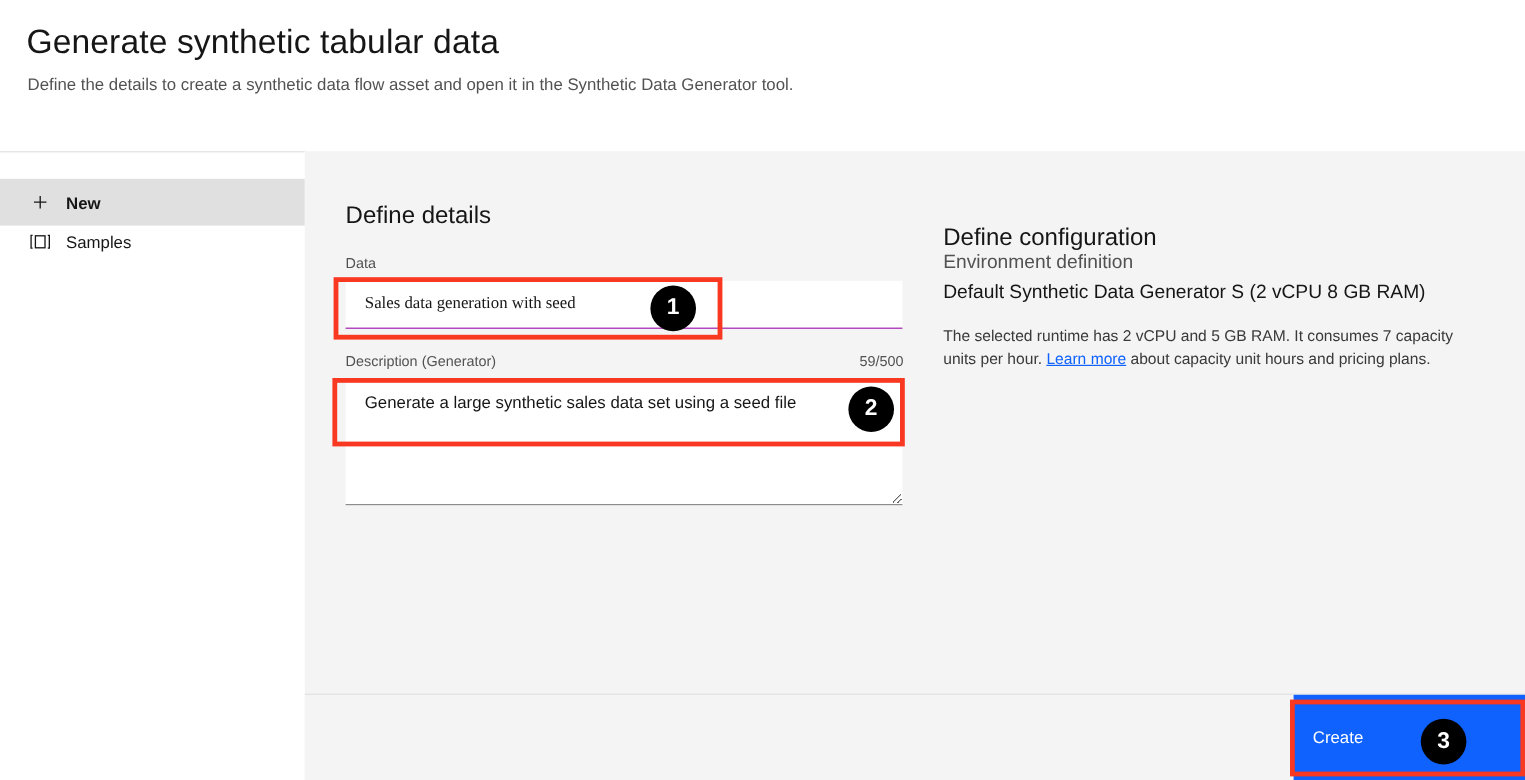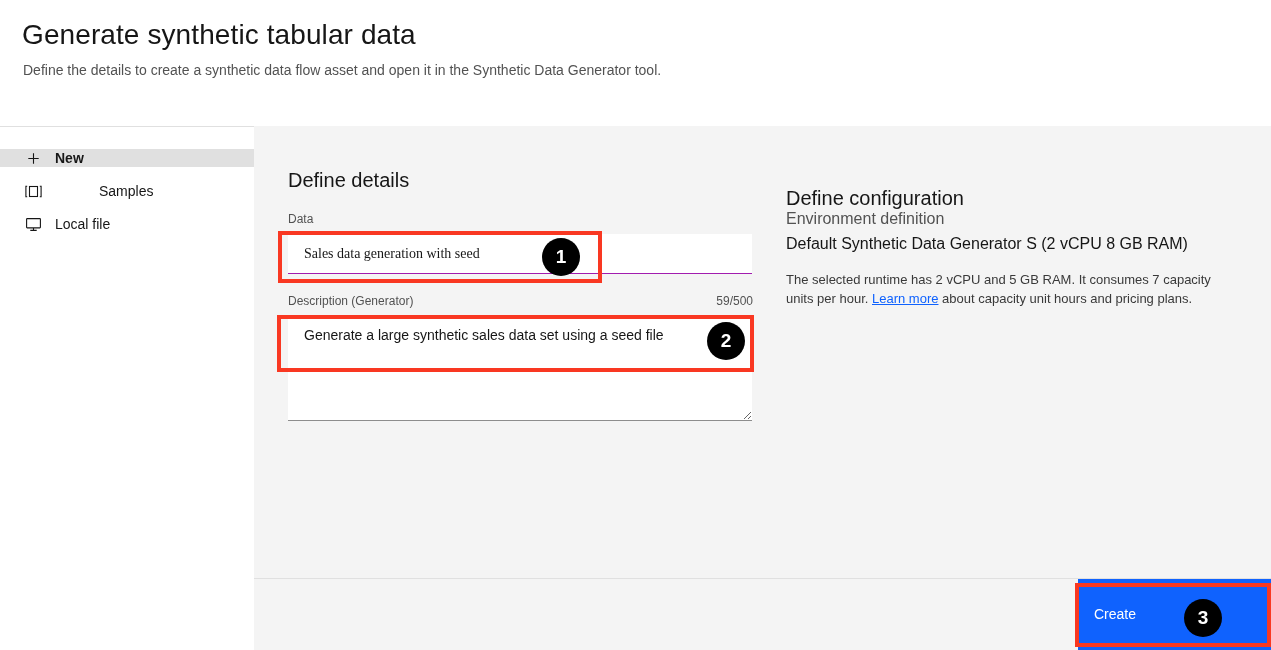--- a/index.html
+++ b/index.html
@@ -64,21 +64,21 @@
     width: 254px;
     height: 524px;
     background: #ffffff;
     border-top: 1px solid #e0e0e0;
     box-sizing: border-box;
   }
   .side-item {
     position: absolute;
     left: 0;
     width: 254px;
-    height: 18px;
+    height: 39px;
     display: flex;
     align-items: center;
     padding-left: 25px;
     box-sizing: border-box;
     font-size: 14px;
     color: #161616;
     cursor: pointer;
   }
   .side-item.selected {
     background: #e0e0e0;
@@ -90,21 +90,21 @@
     margin-right: 13px;
     display: inline-flex;
     align-items: center;
     justify-content: center;
     flex: 0 0 auto;
     color: #161616;
   }
   .side-item .side-label { line-height: 18px; }
 
   #side-new     { top: 22px; }
-  #side-samples { top: 55px; gap: 44px; }
+  #side-samples { top: 55px; }
   #side-local   { top: 88px; }
 
   
   #content-panel {
     position: absolute;
     left: 254px;
     top: 0;
     width: 1017px;
     height: 524px;
     background: #f4f4f4;
@@ -304,29 +304,20 @@
       <span class="side-icon">
         <svg width="17" height="15" viewBox="0 0 17 15" aria-hidden="true">
           <rect x="4.5" y="2.5" width="8" height="10" fill="none" stroke="#161616" stroke-width="1.1"></rect>
           <path d="M2.2 2.2 L0.9 2.2 L0.9 12.8 L2.2 12.8" fill="none" stroke="#161616" stroke-width="1.1"></path>
           <path d="M14.8 2.2 L16.1 2.2 L16.1 12.8 L14.8 12.8" fill="none" stroke="#161616" stroke-width="1.1"></path>
         </svg>
       </span>
       <span class="side-label">Samples</span>
     </div>
 
-    <div id="side-local" class="side-item">
-      <span class="side-icon">
-        <svg width="17" height="15" viewBox="0 0 17 15" aria-hidden="true">
-          <rect x="1.6" y="1.6" width="13.8" height="9.3" rx="0.6" fill="none" stroke="#161616" stroke-width="1.1"></rect>
-          <path d="M8.5 10.9 L8.5 13.3 M5.3 13.4 L11.7 13.4" stroke="#161616" stroke-width="1.1" fill="none"></path>
-        </svg>
-      </span>
-      <span class="side-label">Local file</span>
-    </div>
   </div>
 
   <div id="content-panel">
 
     <div id="details-heading" class="section-heading">Define details</div>
 
     <div id="name-label" class="field-label">Data</div>
     <input id="name-input" type="text" value="Sales data generation with seed" style="">
 
     <div id="desc-label" class="field-label">Description (Generator)</div>

